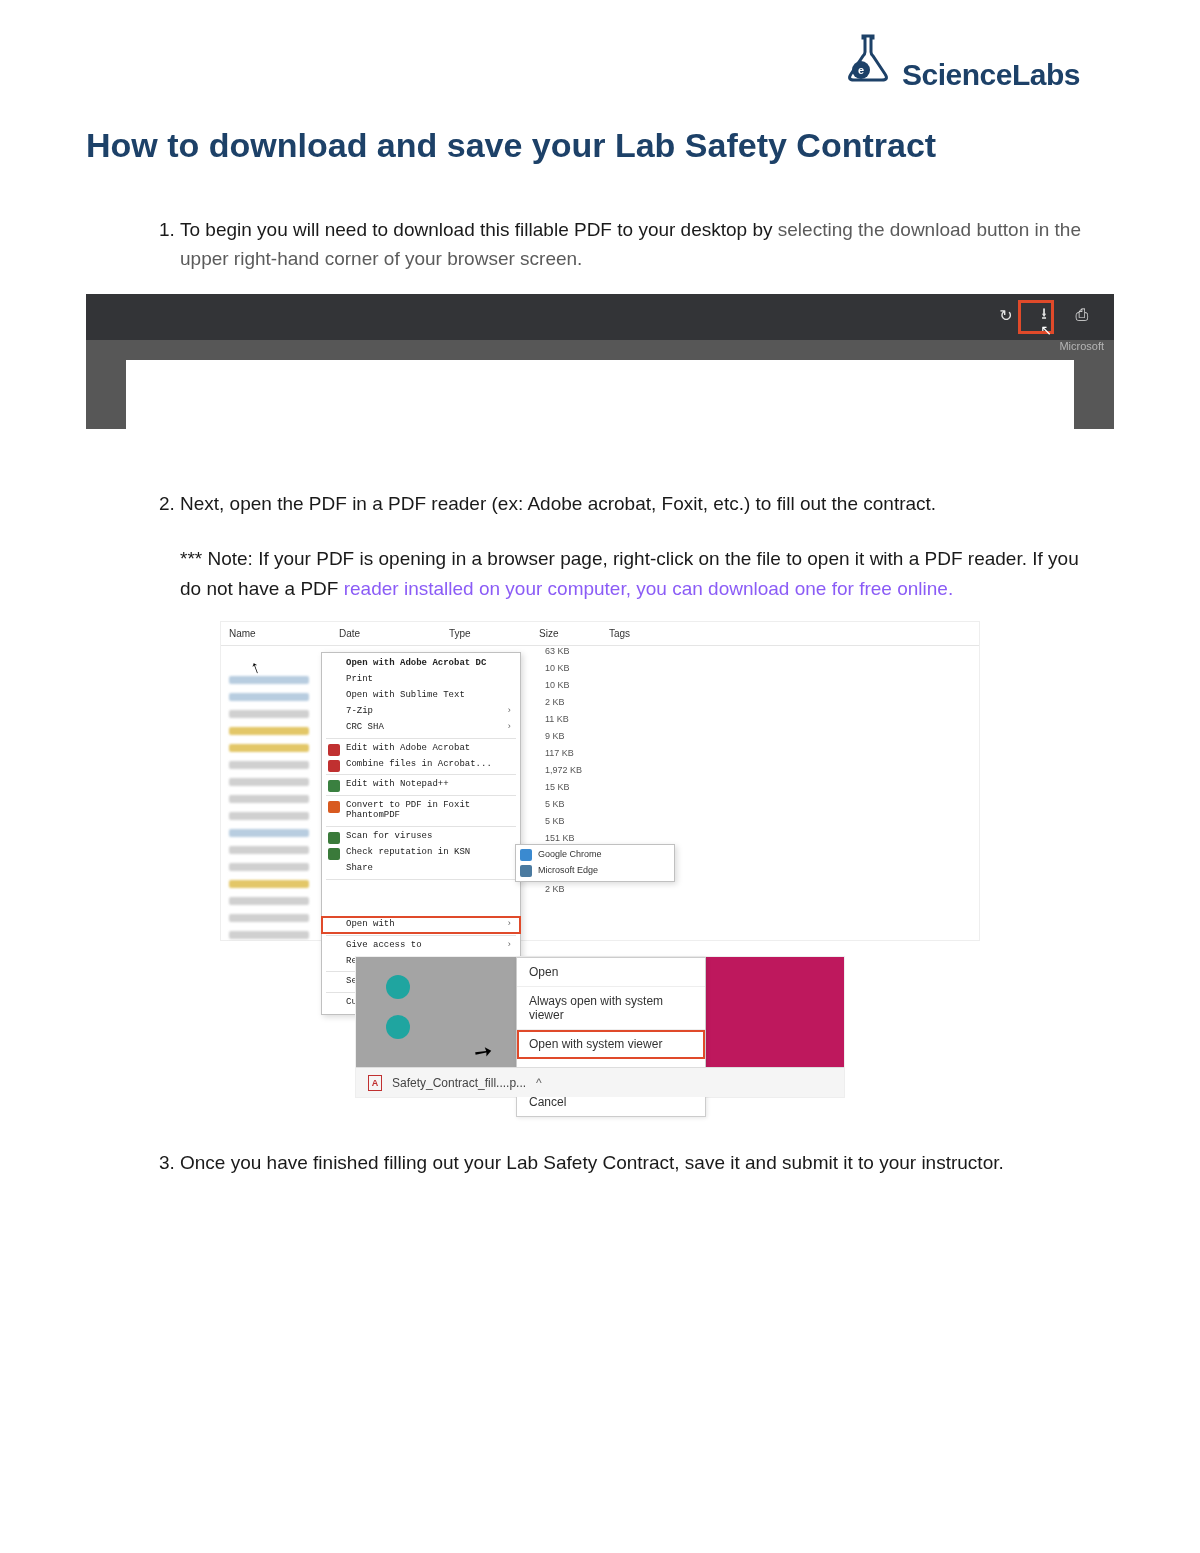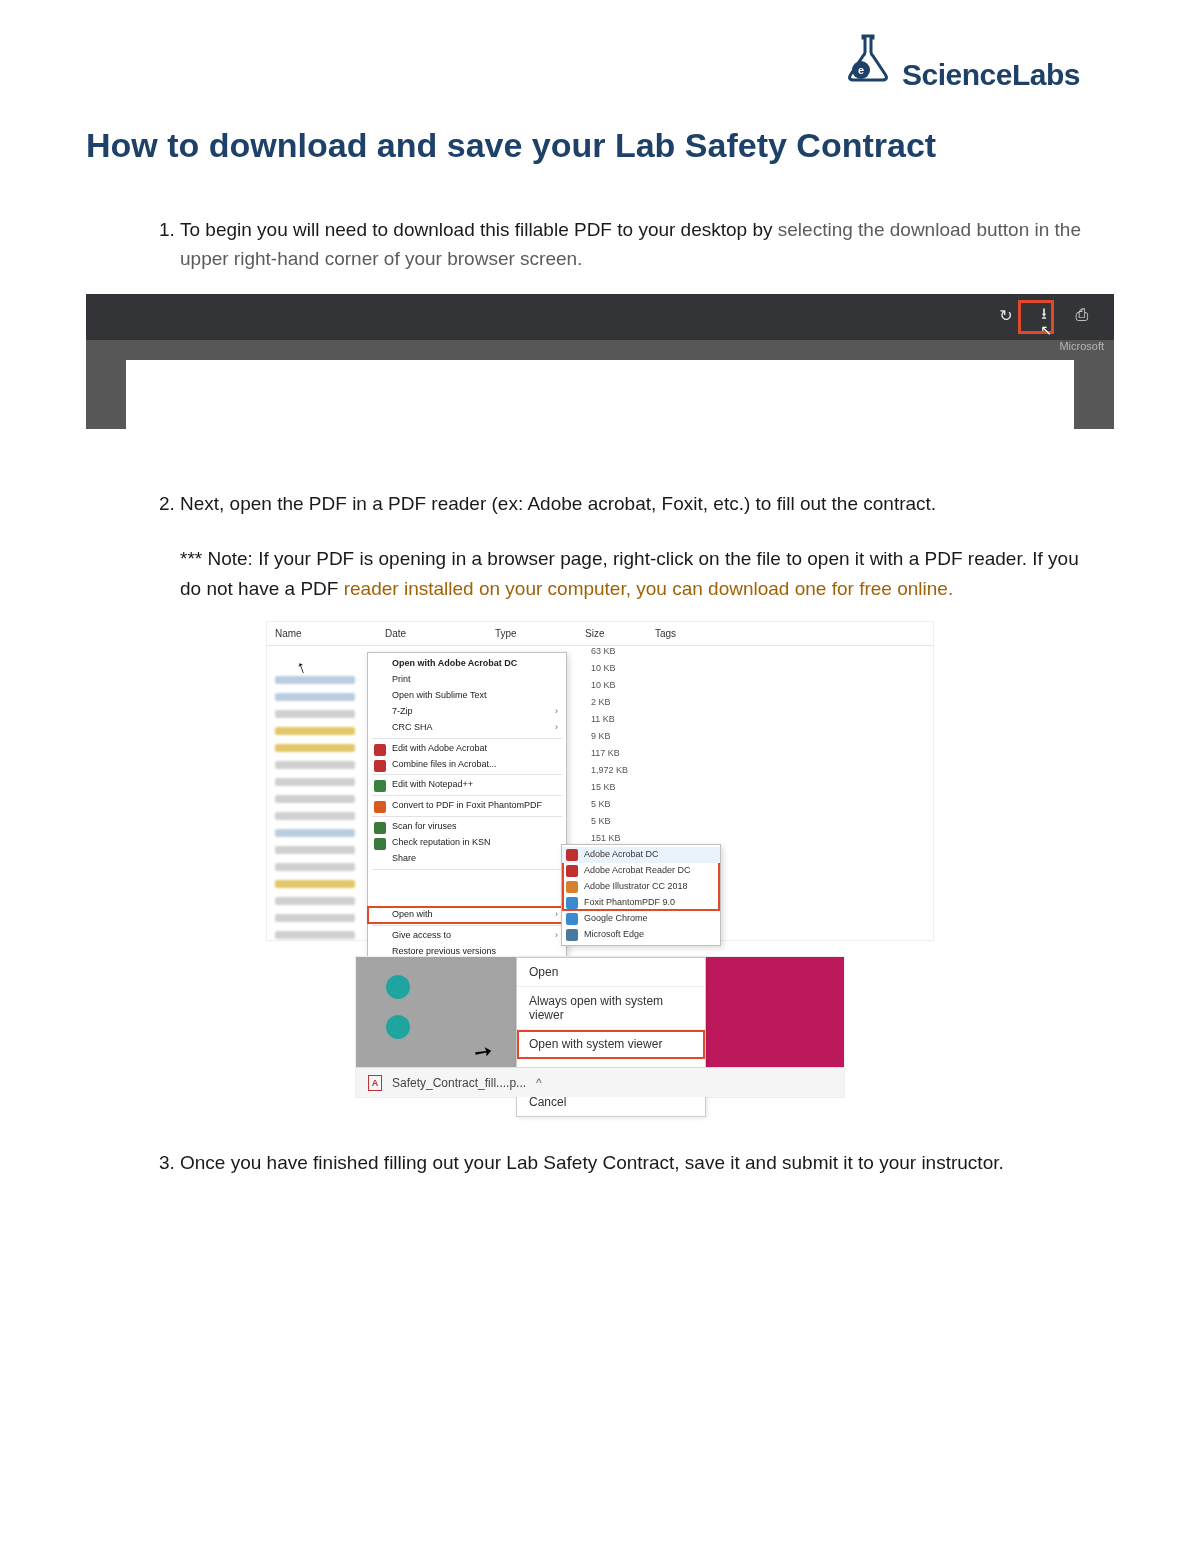--- a/index.html
+++ b/index.html
@@ -49,21 +49,21 @@
     margin-bottom: 20px;
   }
   ol.steps > li .grey { color: #5b5b5b; }
   .note {
     font-size: 19px;
     line-height: 1.55;
     color: #1a1a1a;
     padding: 6px 110px 0 180px;
     margin-bottom: 18px;
   }
-  .note .grey { color: #a16207; }
+  .note .grey { color: #8b5cf6; }
 
   
   .shot1-wrap {
     margin: 0 0 40px 0;
     padding: 0 86px 0 86px;
   }
   .shot1 {
     position: relative;
     width: 100%;
     height: 135px;
@@ -106,21 +106,21 @@
   .shot1-tooltip {
     position: absolute;
     top: 46px; right: 10px;
     font-size: 11px;
     color: #b5b5b5;
   }
 
   
   .shot2-wrap {
     margin: 0 auto 15px auto;
-    width: 668px;
+    width: 760px;
     font-size: 10px;
     color: #333;
     line-height: 1.1;
   }
   .shot2 {
     position: relative;
     height: 320px;
     background: #fff;
     border: 1px solid #eee;
   }
@@ -165,20 +165,21 @@
     background: #fff;
     border: 1px solid #c0c0c0;
     box-shadow: 2px 2px 6px rgba(0,0,0,.15);
     padding: 3px 0;
     font-size: 9px;
     color: #222;
   }
   .ctx-item {
     padding: 3px 16px 3px 24px;
     position: relative;
+    font-family: Liberation Mono, monospace;
   }
   .ctx-item.bold { font-weight: bold; }
   .ctx-sep { height: 1px; background: #e2e2e2; margin: 2px 4px; }
   .ctx-arrow::after {
     content: "›";
     position: absolute;
     right: 8px;
     color: #666;
   }
   .ctx-item.hl-red {
@@ -456,26 +457,20 @@
         <div class="ctx-sep"></div>
         <div class="ctx-item ctx-arrow">Give access to</div>
         <div class="ctx-item">Restore previous versions</div>
         <div class="ctx-sep"></div>
         <div class="ctx-item ctx-arrow">Send to</div>
         <div class="ctx-sep"></div>
         <div class="ctx-item">Cut</div>
       </div>
 
       <div class="sub-menu">
-        <div class="sub-hl-box">
-          <div class="sub-item hl"><span class="sub-icon si-a1"></span>Adobe Acrobat DC</div>
-          <div class="sub-item"><span class="sub-icon si-a2"></span>Adobe Acrobat Reader DC</div>
-          <div class="sub-item"><span class="sub-icon si-ai"></span>Adobe Illustrator CC 2018</div>
-          <div class="sub-item"><span class="sub-icon si-fx"></span>Foxit PhantomPDF 9.0</div>
-        </div>
         <div class="sub-item"><span class="sub-icon si-ch"></span>Google Chrome</div>
         <div class="sub-item"><span class="sub-icon si-ed"></span>Microsoft Edge</div>
       </div>
     </div>
   </div>
 
   <div class="shot3-wrap">
     <div class="shot3">
       <div class="shot3-left">
         <div class="shot3-circle" style="top:18px;left:30px;"></div>

